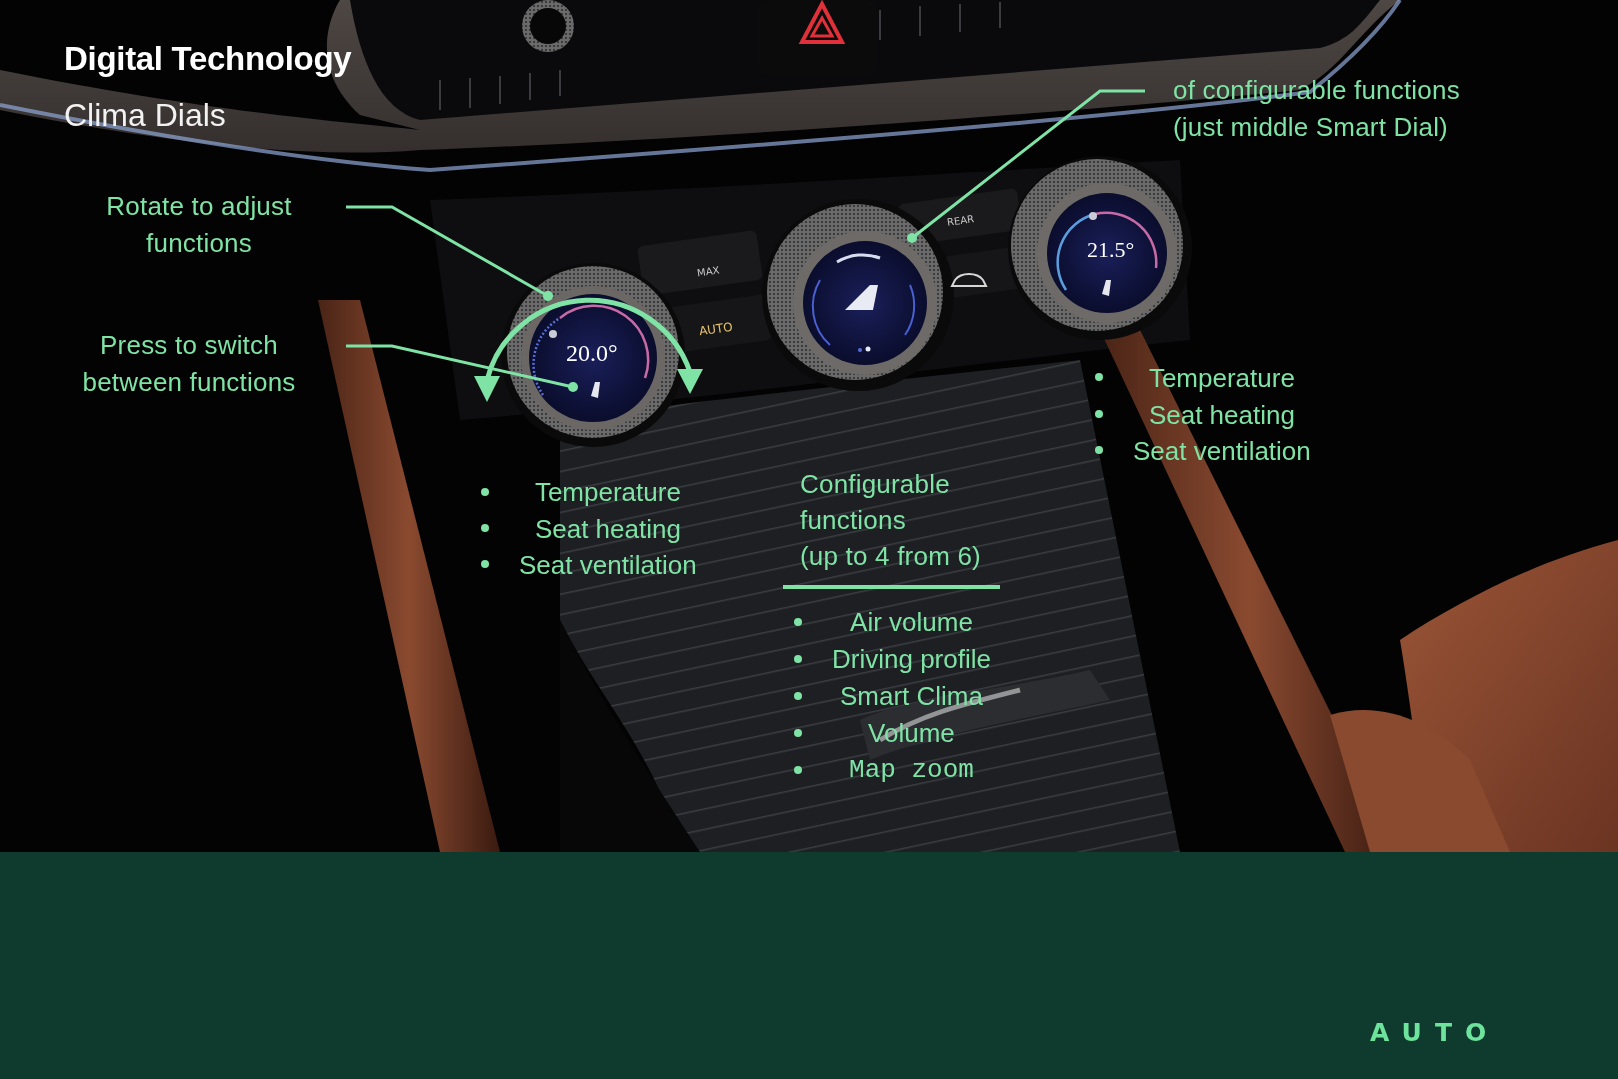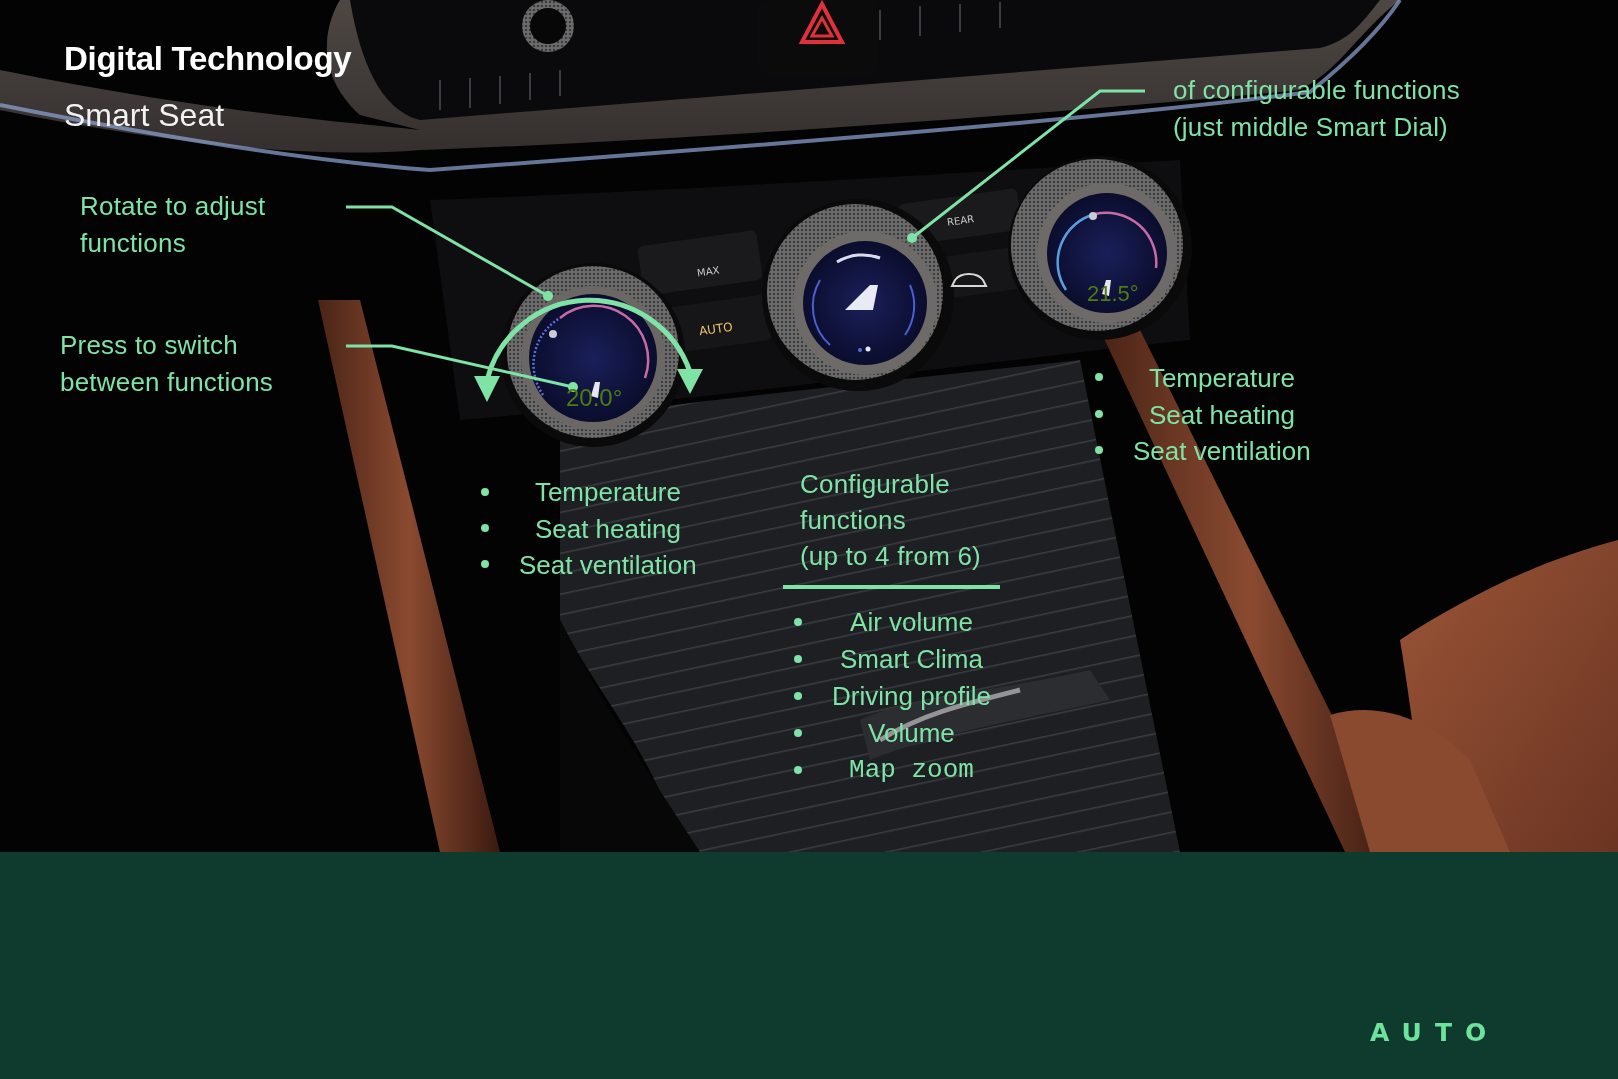--- a/index.html
+++ b/index.html
@@ -23,42 +23,41 @@
   }
   .title {
     position:absolute; left:64px; top:40px; color:#fff; font-weight:bold;
     font-family:"Liberation Sans", sans-serif; font-size:33px; white-space:nowrap;
     letter-spacing:-0.3px;
   }
   .subtitle {
     position:absolute; left:64px; top:97px; color:#f2f2f2;
     font-family:"Liberation Sans", sans-serif; font-size:32px; white-space:nowrap;
   }
-  .right { text-align:left; }
+  .right { text-align:center; }
   .blist { position:absolute; margin:8px; padding:0; list-style:none;text-align:center; }
   .blist li {
     position:relative; padding-left:38px; color:#7fe3a6; white-space:nowrap;
     font-family:"Liberation Sans", sans-serif; font-size:26px;
   }
   .blist li .dot {
     position:absolute; left:0; top:50%; width:8px; height:8px; margin-top:-5px;
     border-radius:50%; background:#7fe3a6;
   }
   .underline {
     position:absolute; left:783px; top:585px; width:217px; height:4px; background:#7fe3a6;
   }
   .logo {
     position:absolute; left:1370px; top:1018px; color:#6ee39b;
     font-family:"DejaVu Sans", sans-serif; font-weight:bold; font-size:25px;
     letter-spacing:13px; white-space:nowrap;
   }
   .dial-num {
-    position:absolute; color:#4d7c0f; font-family:Liberation Sans, sans-serif;
+    position:absolute; color:#ffffff; font-family:Liberation Serif, serif;
     white-space:nowrap;
-    margin-top:44px;
   }
   .btn-label {
     position:absolute; color:#c9c9c9; font-family:"DejaVu Sans", sans-serif;
     font-size:10px; white-space:nowrap;
   }
 </style>
 </head>
 <body>
 
 <div class="photo">
@@ -195,21 +194,21 @@
   </svg>
 
   <div class="dial-num" style="left:566px;top:340px;font-size:24px;">20.0°</div>
   <div class="dial-num" style="left:1087px;top:237px;font-size:22px;">21.5°</div>
   <div class="btn-label" style="left:697px;top:266px;transform:rotate(-8deg);">MAX</div>
   <div class="btn-label" style="left:699px;top:322px;transform:rotate(-8deg);color:#e6c46a;font-size:12px;">AUTO</div>
   <div class="btn-label" style="left:947px;top:215px;transform:rotate(-8deg);">REAR</div>
 </div>
 
 <div class="title">Digital Technology</div>
-<div class="subtitle">Smart Seat</div>
+<div class="subtitle">Clima Dials</div>
 
 <div class="txt right" style="left:80px;width:238px;top:188px;">
   <div>Rotate to adjust</div>
   <div>functions</div>
 </div>
 <div class="txt right" style="left:60px;width:258px;top:327px;">
   <div>Press to switch</div>
   <div>between functions</div>
 </div>
 
@@ -226,22 +225,22 @@
 
 <div class="txt" style="left:800px;top:466px;line-height:37px;">
   <div>Configurable</div>
   <div style="margin-top:-1px;">functions</div>
   <div style="margin-top:-1px;text-align:right;">(up to 4 from 6)</div>
 </div>
 <div class="underline"></div>
 
 <ul class="blist" style="left:786px;top:596px;">
   <li style="height:37px;line-height:37px;"><span class="dot"></span><span>Air volume</span></li>
+  <li style="height:37px;line-height:37px;"><span class="dot"></span><span>Driving profile</span></li>
   <li style="height:37px;line-height:37px;"><span class="dot"></span><span>Smart Clima</span></li>
-  <li style="height:37px;line-height:37px;"><span class="dot"></span><span>Driving profile</span></li>
   <li style="height:37px;line-height:37px;"><span class="dot"></span><span>Volume</span></li>
   <li style="height:37px;line-height:37px;font-family:Liberation Mono, monospace;"><span class="dot"></span><span>Map zoom</span></li>
 </ul>
 
 <ul class="blist" style="left:1087px;top:351px;">
   <li style="height:38px;line-height:38px;"><span class="dot"></span><span>Temperature</span></li>
   <li style="height:36px;line-height:36px;"><span class="dot"></span><span>Seat heating</span></li>
   <li style="height:36px;line-height:36px;"><span class="dot"></span><span>Seat ventilation</span></li>
 </ul>
 

